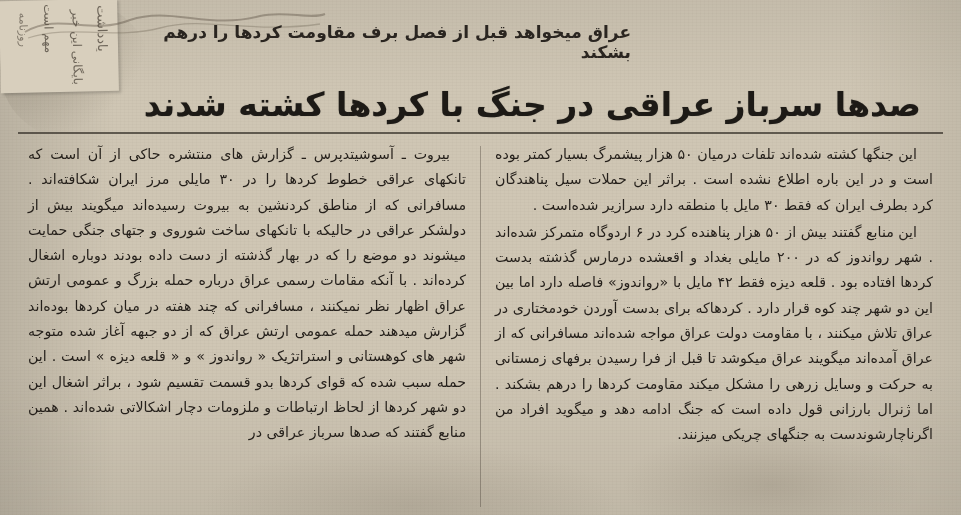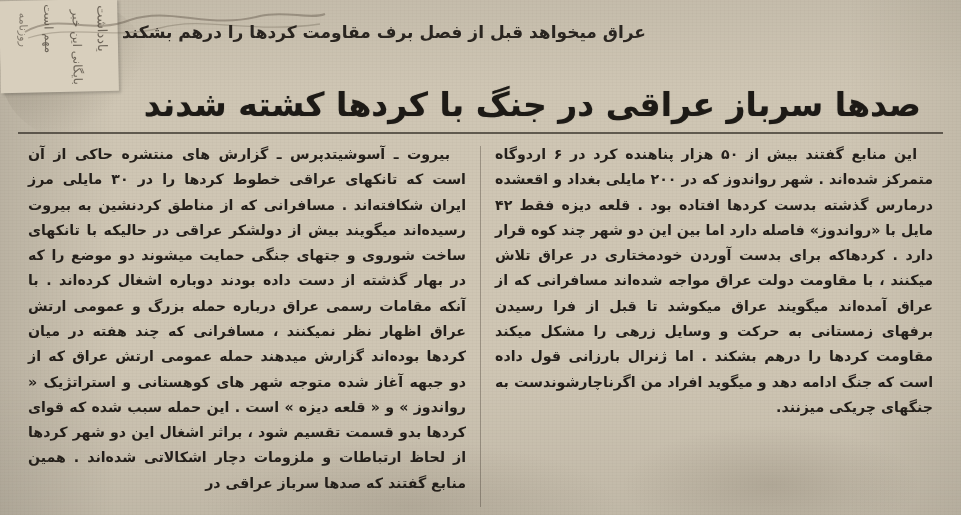--- a/index.html
+++ b/index.html
@@ -78,23 +78,23 @@
     width: 310px;
     height: 40px;
     pointer-events: none;
     opacity: .75;
   }
 
   
   .kicker {
     position: absolute;
     top: 22px;
-    right: 313px;
+    right: 330px;
     left: 120px;
-    text-align: center;
+    text-align: right;
     font-family: "DejaVu Sans", sans-serif;
     font-size: 17px;
     font-weight: bold;
     color: #2a2520;
     direction: rtl;
     letter-spacing: 0px;
   }
   .headline {
     position: absolute;
     top: 62px;
@@ -143,21 +143,21 @@
   }
   .col + .col { border-left: 1px solid rgba(60,52,42,.0); }
   .col-divider {
     position: absolute;
     top: 146px;
     bottom: 8px;
     width: 1px;
     background: rgba(60,52,42,.35);
   }
   .col p { margin: 0 0 2px 0; }
-  .col p.indent { text-indent: 16px; font-weight: bold; }
+  .col p.indent { text-indent: 16px; }
 
   
   .col, .kicker, .headline { -webkit-font-smoothing: antialiased; }
 </style>
 </head>
 <body>
 
 <div class="page">
 
   <div class="grain"></div>
@@ -185,17 +185,18 @@
 
   <div class="col-divider" style="right: 480px;"></div>
 
   <div class="columns">
 
     <div class="col">
       <p class="indent">بیروت ـ آسوشیتدپرس ـ گزارش های منتشره حاکی از آن است که تانکهای عراقی خطوط کردها را در ۳۰ مایلی مرز ایران شکافته‌اند . مسافرانی که از مناطق کردنشین به بیروت رسیده‌اند میگویند بیش از دولشکر عراقی در حالیکه با تانکهای ساخت شوروی و جتهای جنگی حمایت میشوند دو موضع را که در بهار گذشته از دست داده بودند دوباره اشغال کرده‌اند . با آنکه مقامات رسمی عراق درباره حمله بزرگ و عمومی ارتش عراق اظهار نظر نمیکنند ، مسافرانی که چند هفته در میان کردها بوده‌اند گزارش میدهند حمله عمومی ارتش عراق که از دو جبهه آغاز شده متوجه شهر های کوهستانی و استراتژیک « رواندوز » و « قلعه دیزه » است . این حمله سبب شده که قوای کردها بدو قسمت تقسیم شود ، براثر اشغال این دو شهر کردها از لحاظ ارتباطات و ملزومات دچار اشکالاتی شده‌اند . همین منابع گفتند که صدها سرباز عراقی در</p>
     </div>
 
     <div class="col">
+      <p class="indent">این جنگها کشته شده‌اند تلفات درمیان ۵۰ هزار پیشمرگ بسیار کمتر بوده است و در این باره اطلاع نشده است . براثر این حملات سیل پناهندگان کرد بطرف ایران که فقط ۳۰ مایل با منطقه دارد سرازیر شده‌است .</p>
       <p class="indent">این منابع گفتند بیش از ۵۰ هزار پناهنده کرد در ۶ اردوگاه متمرکز شده‌اند . شهر رواندوز که در ۲۰۰ مایلی بغداد و اقعشده درمارس گذشته بدست کردها افتاده بود . قلعه دیزه فقط ۴۲ مایل با «رواندوز» فاصله دارد اما بین این دو شهر چند کوه قرار دارد . کردهاکه برای بدست آوردن خودمختاری در عراق تلاش میکنند ، با مقاومت دولت عراق مواجه شده‌اند مسافرانی که از عراق آمده‌اند میگویند عراق میکوشد تا قبل از فرا رسیدن برفهای زمستانی به حرکت و وسایل زرهی را مشکل میکند مقاومت کردها را درهم بشکند . اما ژنرال بارزانی قول داده است که جنگ ادامه دهد و میگوید افراد من اگرناچارشوندست به جنگهای چریکی میزنند.</p>
     </div>
 
   </div>
 </div>
 
 </body></html>

